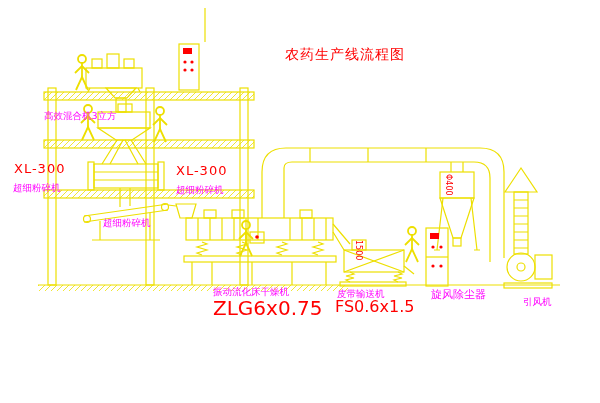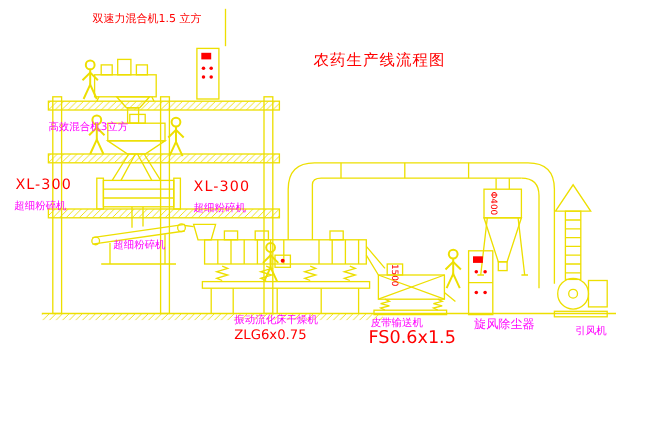--- a/index.html
+++ b/index.html
@@ -171,38 +171,37 @@
         <use href="#person-shape" transform="translate(82,90)"></use>
         <use href="#person-shape" transform="translate(88,140)"></use>
         <use href="#person-shape" transform="translate(160,142)"></use>
         <use href="#person-shape" transform="translate(246,256)"></use>
         <use href="#person-shape" transform="translate(412,262)"></use>
       </g>
 
     </g>
   </svg>
 
-  <div class="lbl red" style="left:84px;top:13px;font-size:10px">双速力混合机1.5 立方</div>
 
   <div class="titlebox red" style="left:285px;top:46px">
     <span style="font-size:14px;letter-spacing:1px">农药生产线流程图</span>
   </div>
 
   <div class="lbl mag" style="left:44px;top:111px;font-size:9.5px">高效混合机3立方</div>
 
   <div class="lbl red" style="left:14px;top:162px;font-size:13px;letter-spacing:1px">XL-300</div>
   <div class="lbl mag" style="left:13px;top:183px;font-size:9.5px">超细粉碎机</div>
 
   <div class="lbl red" style="left:176px;top:164px;font-size:13px;letter-spacing:1px">XL-300</div>
   <div class="lbl mag" style="left:176px;top:185px;font-size:9.5px">超细粉碎机</div>
 
   <div class="lbl mag" style="left:103px;top:218px;font-size:9.5px">超细粉碎机</div>
 
   <div class="lbl mag" style="left:213px;top:287px;font-size:9.5px">振动流化床干燥机</div>
-  <div class="lbl red" style="left:213px;top:298px;font-size:12px">ZLG6x0.75</div>
+  <div class="lbl red" style="left:213px;top:298px;font-size:20px">ZLG6x0.75</div>
 
   <div class="lbl mag" style="left:337px;top:289px;font-size:9.5px">皮带输送机</div>
   <div class="lbl red" style="left:335px;top:299px;font-size:16px">FS0.6x1.5</div>
 
   <div class="lbl mag" style="left:431px;top:289px;font-size:11px">旋风除尘器</div>
 
   <div class="lbl mag" style="left:523px;top:297px;font-size:9.5px">引风机</div>
 
   <div class="lbl red v" style="left:354px;top:240px;font-size:8px">1500</div>
 

